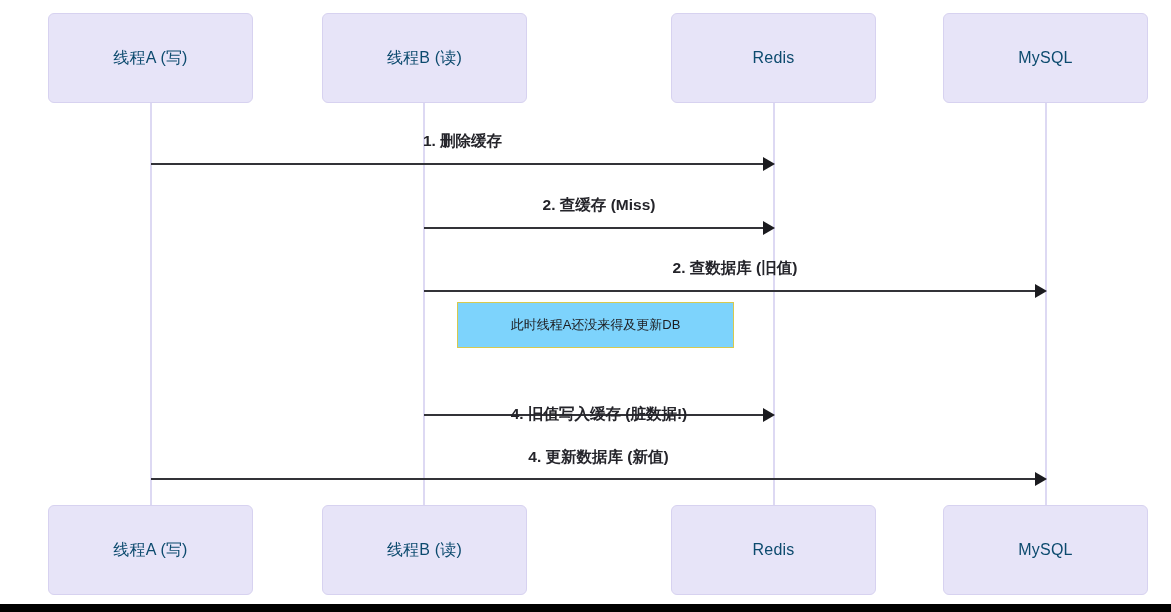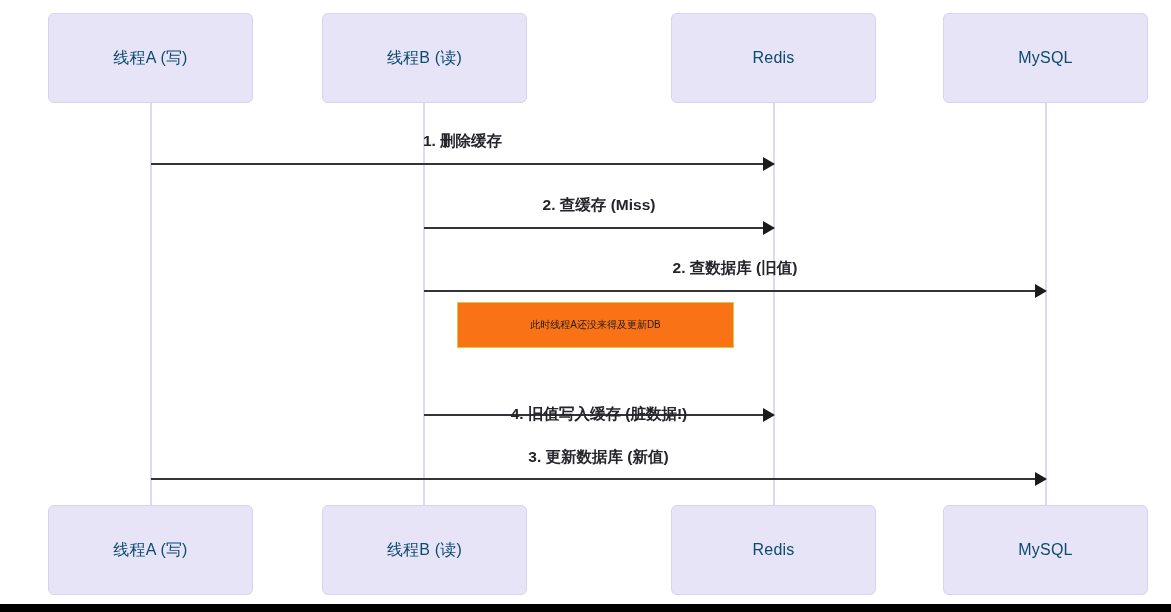--- a/index.html
+++ b/index.html
@@ -62,26 +62,26 @@
     font-weight: bold;
     color: #24242a;
     white-space: nowrap;
     transform: translateX(-50%);
   }
 
   
   .note {
     position: absolute;
     box-sizing: border-box;
-    background: #f97316;
+    background: #7dd3fc;
     border: 1px solid #d6c94f;
     display: flex;
     align-items: center;
     justify-content: center;
-    font-size: 10px;
+    font-size: 13px;
     color: #1d1d20;
     white-space: nowrap;
   }
 
   
   .bottom-bar {
     position: absolute;
     left: 0;
     background: #000000;
   }
@@ -115,19 +115,19 @@
       <div class="msg-head" style="left: 763px; top: 221px;"></div>
       <div class="msg-label" style="left: 599px; top: 195px;">2. 查缓存 (Miss)</div>
       <div class="msg-line" style="left: 424px; top: 290px; width: 613px;"></div>
       <div class="msg-head" style="left: 1035px; top: 284px;"></div>
       <div class="msg-label" style="left: 735px; top: 258px;">2. 查数据库 (旧值)</div>
       <div class="msg-line" style="left: 424px; top: 414px; width: 341px;"></div>
       <div class="msg-head" style="left: 763px; top: 408px;"></div>
       <div class="msg-label" style="left: 599px; top: 404px;">4. 旧值写入缓存 (脏数据!)</div>
       <div class="msg-line" style="left: 151px; top: 478px; width: 886px;"></div>
       <div class="msg-head" style="left: 1035px; top: 472px;"></div>
-      <div class="msg-label" style="left: 598.5px; top: 447px;">3. 更新数据库 (新值)</div>
+      <div class="msg-label" style="left: 598.5px; top: 447px;">4. 更新数据库 (新值)</div>
     </div>
   <div id="layer-notes">
       <div class="note" style="left: 457px; top: 302px; width: 277px; height: 46px;">此时线程A还没来得及更新DB</div>
     </div>
   <div class="bottom-bar" id="bottom-bar" style="top: 604px; height: 8px; width: 1171px; background: rgb(0, 0, 0);"></div>
 </div>
 
 </body></html>

